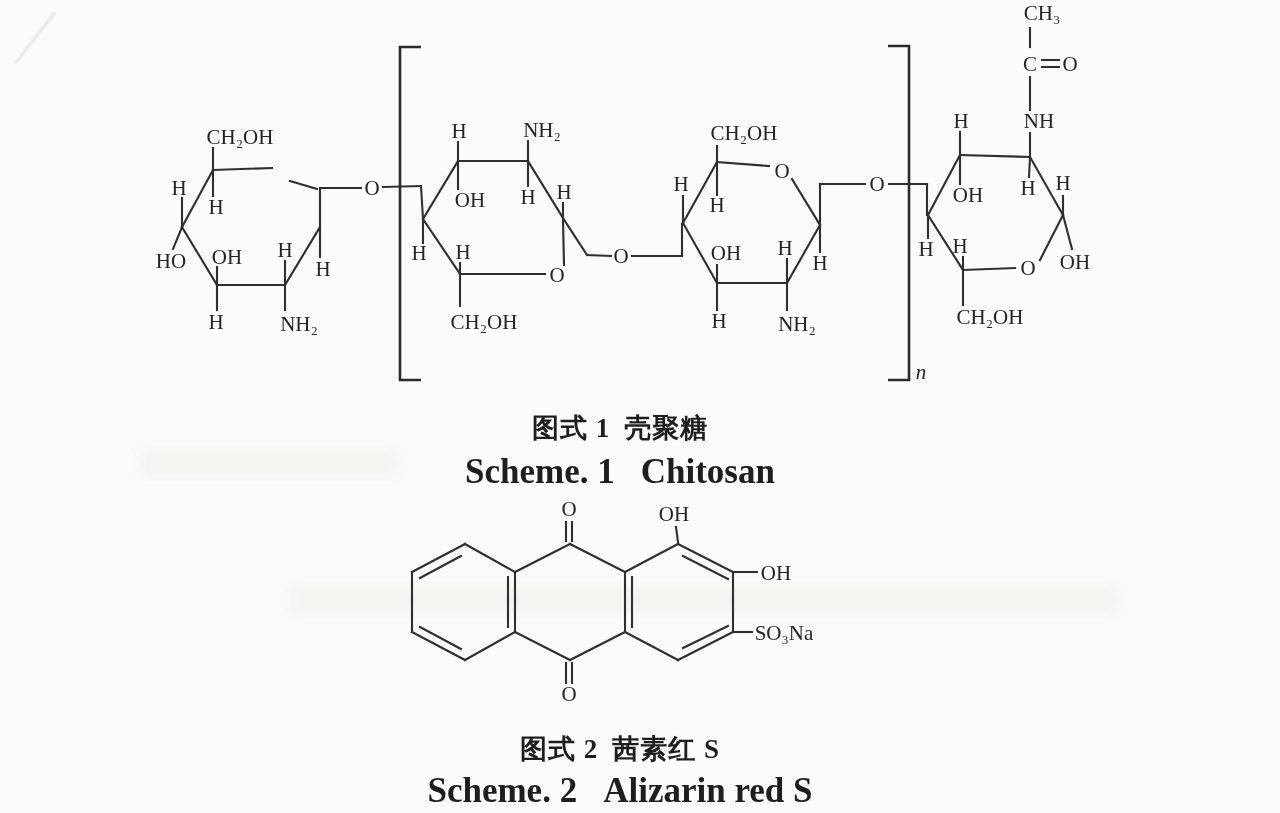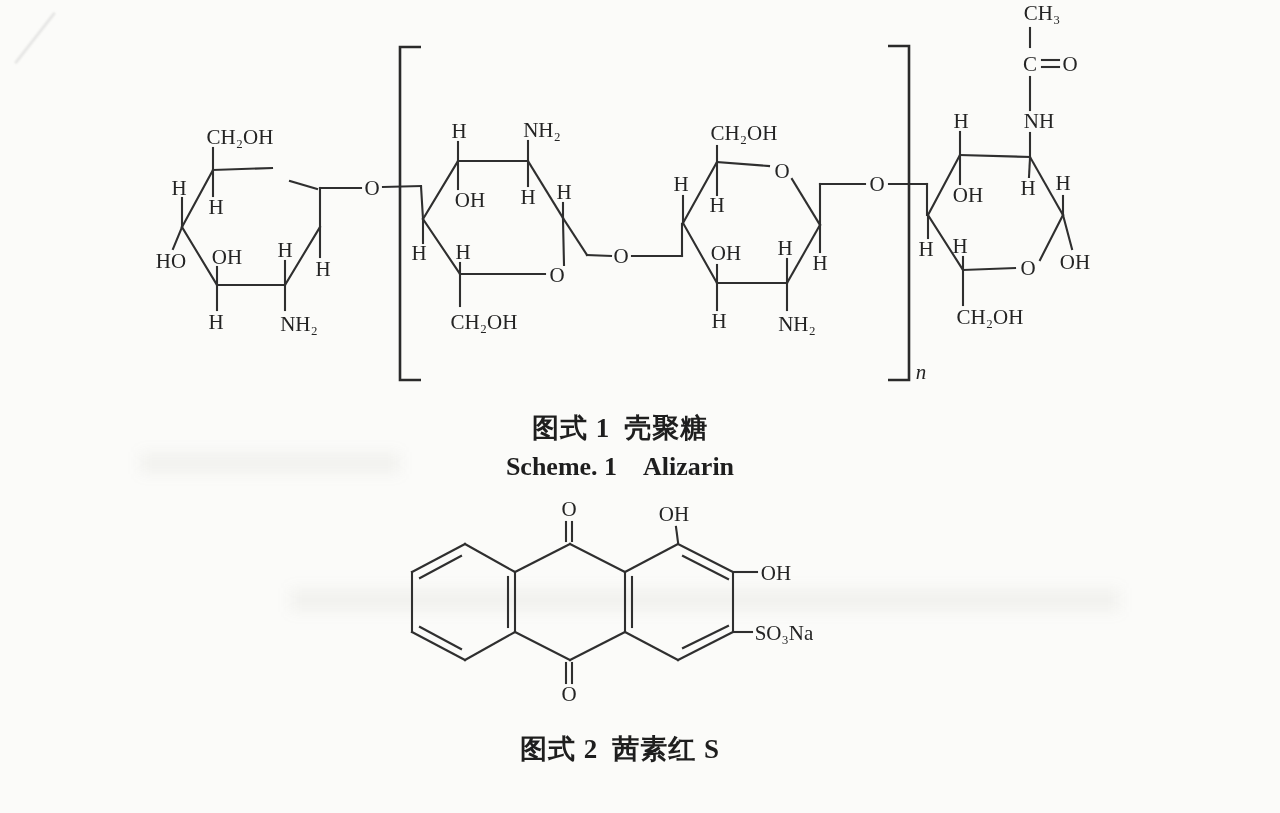--- a/index.html
+++ b/index.html
@@ -42,21 +42,21 @@
     align-items:baseline;
     color:#1e1e1e;
   }
   .caption-zh{
     font-size:27px;
     font-weight:bold;
     gap:14px;
     letter-spacing:1px;
   }
   .caption-en{
-    font-size:26px;
+    font-size:35px;
     font-weight:bold;
     gap:26px;
   }
   .scan-streak{
     position:absolute;
     background:rgba(125,125,120,0.07);
     filter:blur(7px);
     pointer-events:none;
   }
   .scan-scratch{
@@ -250,20 +250,24 @@
         </g>
     </g>
   </svg>
 
   <div class="caption-row caption-zh" style="top:410px;">
     <span>图式 1</span>
     <span>壳聚糖</span>
   </div>
   <div class="caption-row caption-en" style="top:452px;">
     <span>Scheme. 1</span>
-    <span>Alizarin</span>
+    <span>Chitosan</span>
   </div>
   <div class="caption-row caption-zh" style="top:731px;text-align:right;">
     <span>图式 2</span>
     <span>茜素红 S</span>
   </div>
+  <div class="caption-row caption-en" style="top:771px;">
+    <span>Scheme. 2</span>
+    <span>Alizarin red S</span>
+  </div>
 
 </div>
 
 </body></html>

